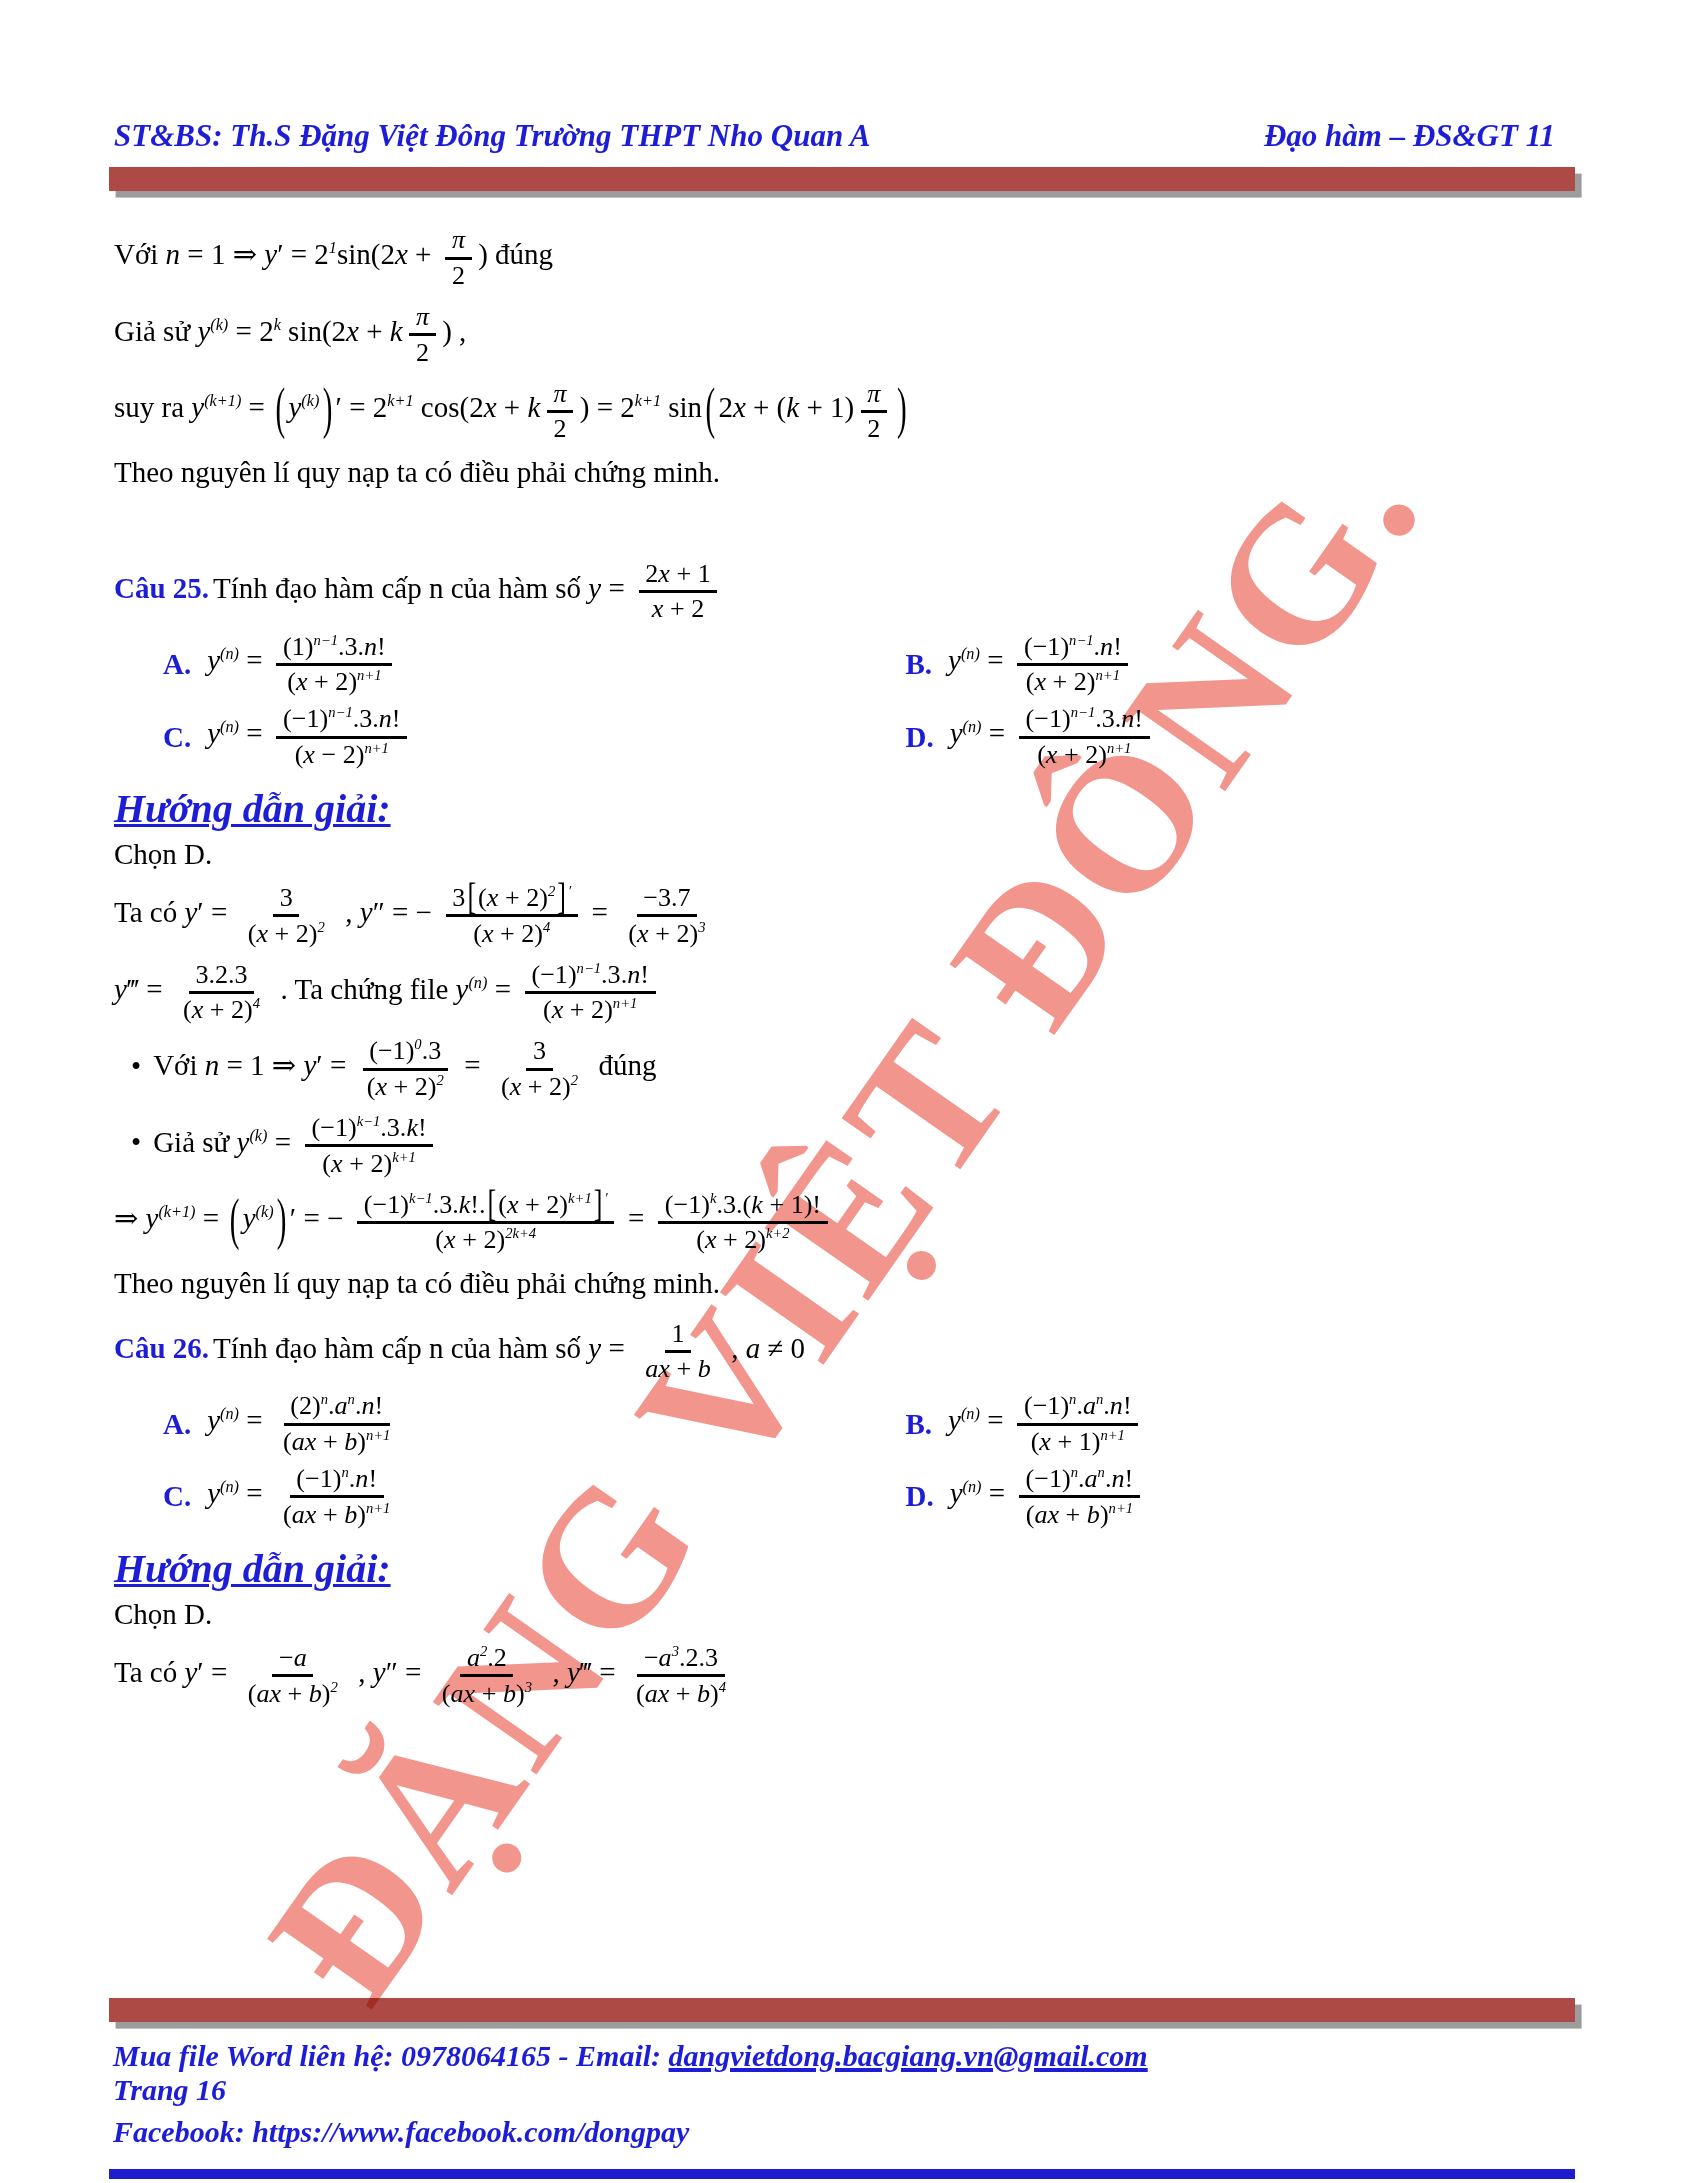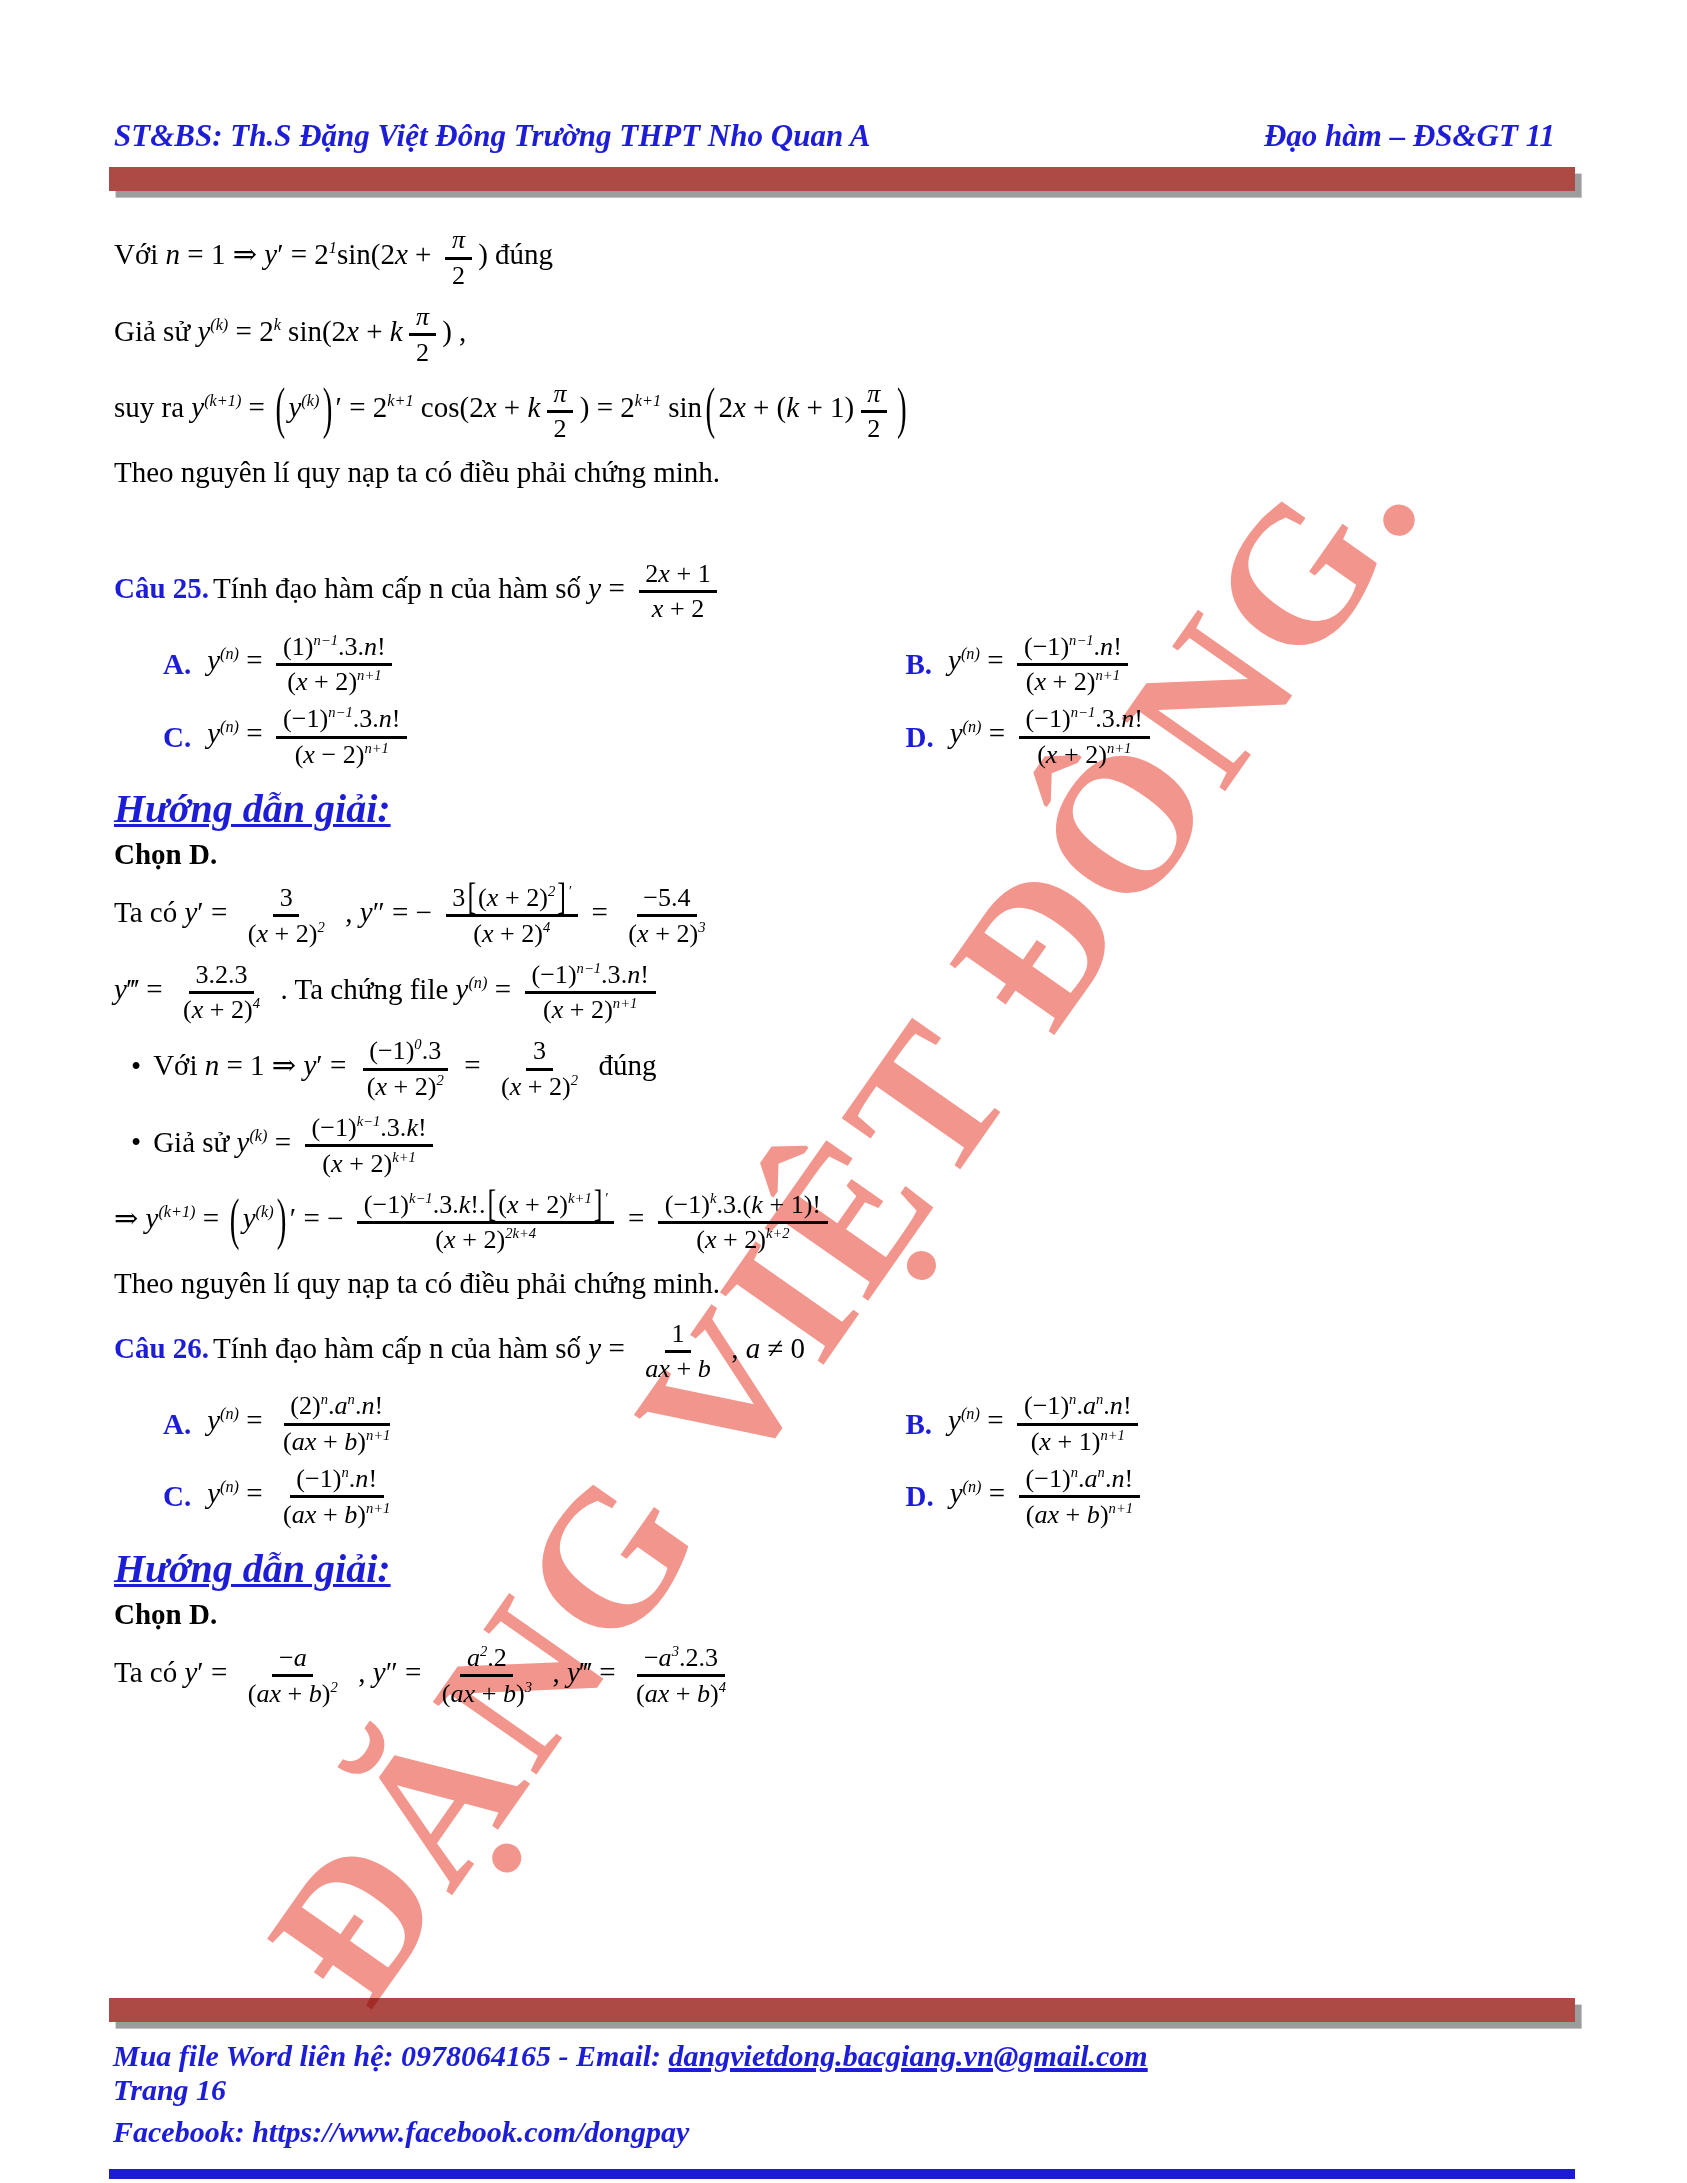--- a/index.html
+++ b/index.html
@@ -35,21 +35,21 @@
   .gap{height:38px;}
   .q{margin:20px 0 8px;}
   .qlabel{color:var(--blue);font-weight:bold;margin-right:4px;}
   .opts{display:grid;grid-template-columns:1fr 1fr;margin:9.3px 0;}
   .opt{padding-left:49px;display:flex;align-items:center;gap:16px;}
   .olabel{color:var(--blue);font-weight:bold;}
   .hdg{
     color:var(--blue);font-weight:bold;font-style:italic;font-size:40px;
     text-decoration:underline;text-decoration-thickness:3.3px;margin:18.5px 0 6.6px;
   }
-  .chon{font-weight:bold;margin:5.3px 0 13.2px;}
+  .chon{font-weight:normal;margin:5.3px 0 13.2px;}
   .bullet{padding-left:17px;}
   .bmark{margin-right:12px;}
 
   
   .it{font-style:italic;}
   sup.sp{font-size:0.56em;font-style:italic;vertical-align:0.7em;line-height:0;}
   .frac{
     display:inline-flex;flex-direction:column;align-items:center;
     vertical-align:middle;margin:0 6.6px;font-size:0.9em;line-height:1.02;text-align:center;
   }
@@ -148,21 +148,21 @@
       </div>
       <div class="hdg">Hướng dẫn giải:</div>
       <div class="chon">Chọn D.</div>
       <div class="line"><span class="rm">Ta có  </span><span class="it">y</span><span class="rm">′ = </span><span class="frac">
           <span class="fn"><span class="rm">3</span></span>
           <span class="fd"><span class="rm">(</span><span class="it">x</span><span class="rm"> + 2)</span><sup class="sp">2</sup></span>
         </span><span class="rm"> , </span><span class="it">y</span><span class="rm">″ = − </span><span class="frac">
           <span class="fn"><span class="rm">3</span><span class="big">[</span><span class="rm">(</span><span class="it">x</span><span class="rm"> + 2)</span><sup class="sp">2</sup><span class="big">]</span><sup class="sp">′</sup></span>
           <span class="fd"><span class="rm">(</span><span class="it">x</span><span class="rm"> + 2)</span><sup class="sp">4</sup></span>
         </span><span class="rm"> = </span><span class="frac">
-          <span class="fn"><span class="rm">−5.4</span></span>
+          <span class="fn"><span class="rm">−3.7</span></span>
           <span class="fd"><span class="rm">(</span><span class="it">x</span><span class="rm"> + 2)</span><sup class="sp">3</sup></span>
         </span></div>
       <div class="line"><span class="it">y</span><span class="rm">‴ = </span><span class="frac">
           <span class="fn"><span class="rm">3.2.3</span></span>
           <span class="fd"><span class="rm">(</span><span class="it">x</span><span class="rm"> + 2)</span><sup class="sp">4</sup></span>
         </span><span class="rm"> . Ta chứng file  </span><span class="it">y</span><sup class="sp">(n)</sup><span class="rm"> = </span><span class="frac">
           <span class="fn"><span class="rm">(−1)</span><sup class="sp">n−1</sup><span class="rm">.3.</span><span class="it">n</span><span class="rm">!</span></span>
           <span class="fd"><span class="rm">(</span><span class="it">x</span><span class="rm"> + 2)</span><sup class="sp">n+1</sup></span>
         </span></div>
       <div class="line bullet"><span class="bmark">•</span><span class="rm">Với </span><span class="it">n</span><span class="rm"> = 1 ⇒ </span><span class="it">y</span><span class="rm">′ = </span><span class="frac">

